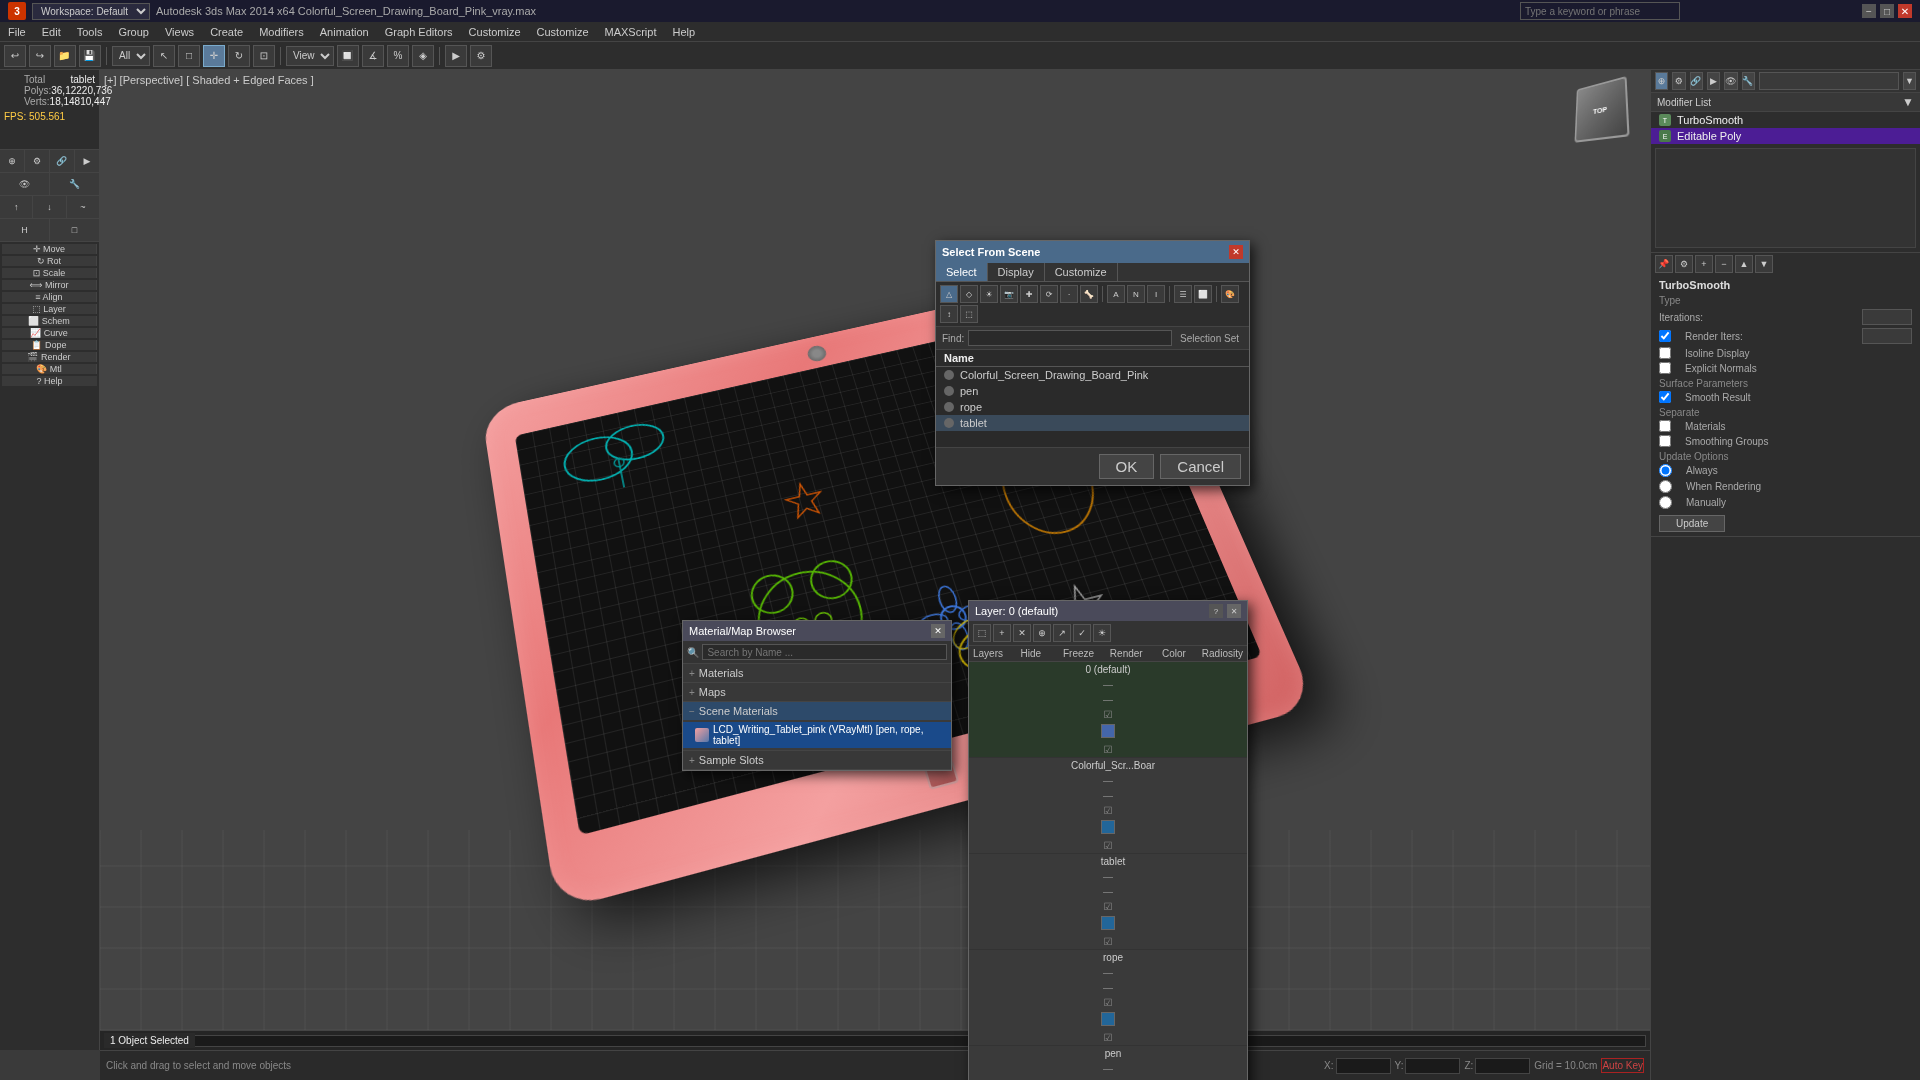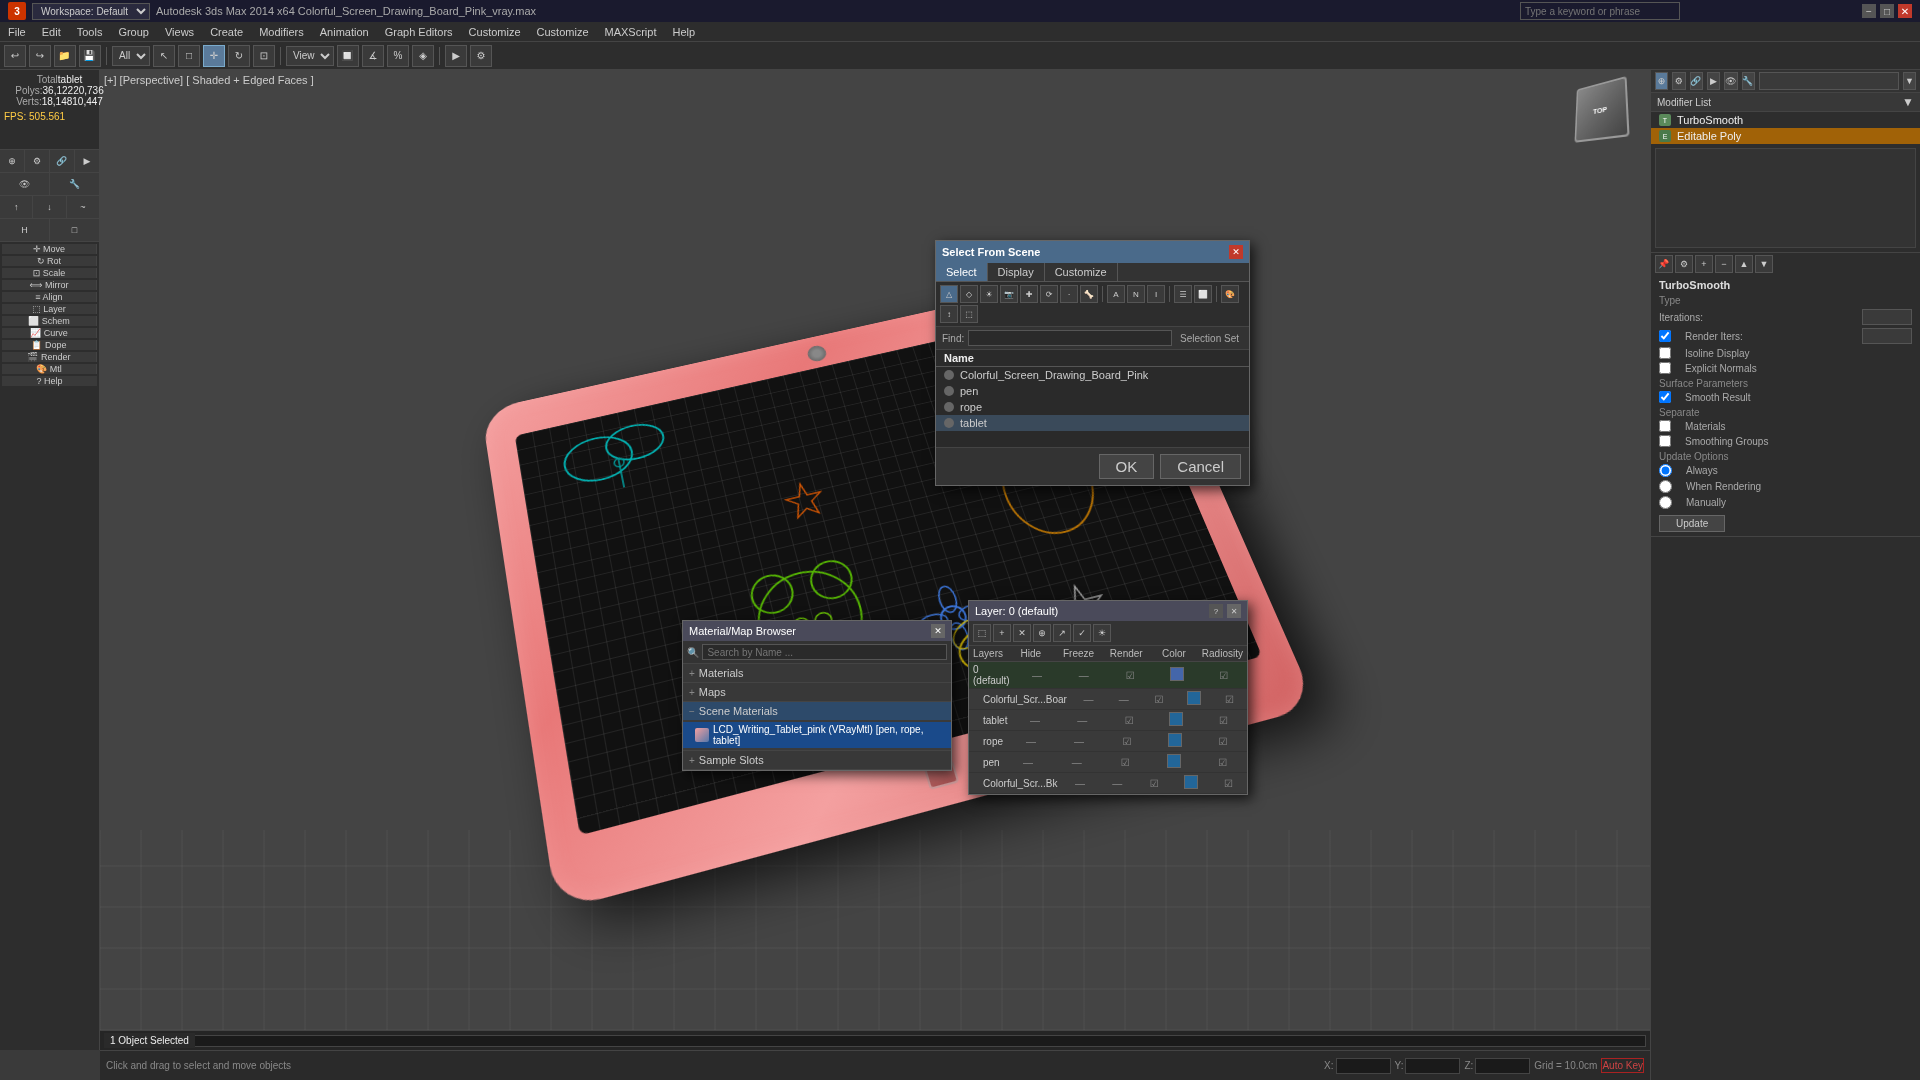--- a/index.html
+++ b/index.html
@@ -130,21 +130,21 @@
       border-right: 1px solid #444;
       z-index: 90;
     }
     #left-panel-top {
       height: 80px;
       padding: 4px;
       border-bottom: 1px solid #444;
       font-size: 10px;
     }
     #left-panel-top .stat-row {
-      display: flex; justify-content: center;
+      display: flex; justify-content: space-between;
       color: #aaa;
       margin-left: 20px;
     }
     #left-panel-top .stat-val { color: #eee; }
     #fps-row { color: #ffcc44; margin-top: 4px; }
 
     .left-tool-row {
       display: flex;
       border-bottom: 1px solid #444;
     }
@@ -638,20 +638,21 @@
       font-size: 10px;
       color: #bbb;
     }
     .ld-col-name { flex: 1; padding: 2px 4px; }
     .ld-col { width: 50px; padding: 2px 4px; text-align: center; }
     .layer-row {
       display: flex;
       align-items: center;
       border-bottom: 1px solid #333;
       font-size: 10px;
+      flex-direction: column;
     }
     .layer-row.active-layer { background: #2a3a2a; }
     .layer-name { flex: 1; padding: 2px 4px; color: #ccc; }
     .layer-cell { width: 50px; padding: 2px 4px; text-align: center; color: #888; }
     .layer-color-swatch {
       width: 14px; height: 14px;
       border: 1px solid #666;
       display: inline-block;
     }
     .layer-indent { padding-left: 14px; }
@@ -985,21 +986,21 @@
 
   <div id="modifier-list-header">
     <span id="modifier-list-label">Modifier List</span>
     <span id="modifier-list-expand">▼</span>
   </div>
 
   <div class="modifier-item">
     <div class="modifier-icon">T</div>
     <span class="modifier-name">TurboSmooth</span>
   </div>
-  <div class="modifier-item" style="background:#a16207;">
+  <div class="modifier-item" style="background:#4c1d95;">
     <div class="modifier-icon" style="background:#4a7a4a;">E</div>
     <span class="modifier-name">Editable Poly</span>
   </div>
 
   <div id="modifier-preview-area">
     
   </div>
 
   <div id="modifier-controls">
     <button class="mod-ctrl-btn">📌</button>

